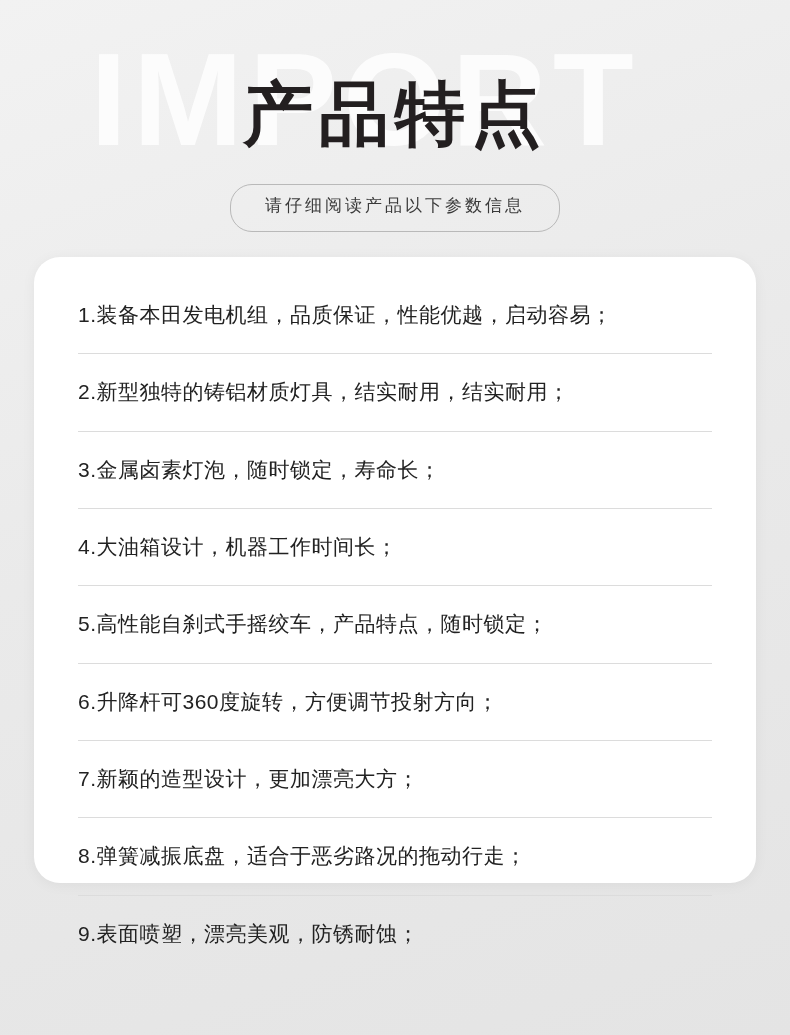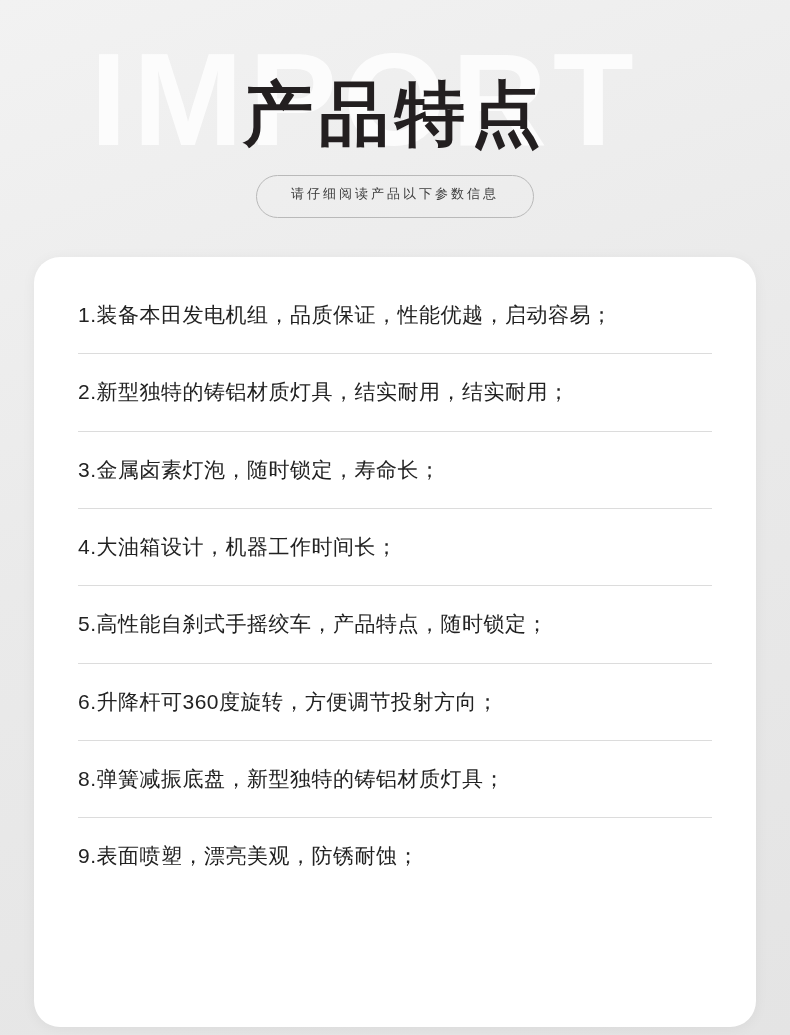--- a/index.html
+++ b/index.html
@@ -51,36 +51,36 @@
     font-weight: 700;
     color: #231f20;
     letter-spacing: 6px;
     line-height: 1.15;
     margin: 0;
   }
 
   .subtitle-pill {
     position: relative;
     display: inline-block;
-    margin-top: 20px;
+    margin-top: 29px;
     padding: 9px 34px 14px;
     border: 1px solid #b9b9b9;
     border-radius: 22px;
-    font-size: 13px;
+    font-size: 17px;
     letter-spacing: 3px;
     color: #3a3a3a;
     background: transparent;
   }
 
   .card {
     position: absolute;
     left: 34px;
     top: 257px;
     width: 722px;
-    height: 770px;
+    height: 626px;
     background: #ffffff;
     border-radius: 26px;
     box-shadow: 0 2px 14px rgba(0,0,0,0.05);
   }
 
   .feature-list {
     margin: 0;
     padding: 44px 44px 0 44px;
     list-style: none;
   }
@@ -135,21 +135,24 @@
       <li class="feature-item">
         <span class="idx">4.</span><span>大油箱设计，机器工作时间长；</span>
       </li>
       <li class="feature-item">
         <span class="idx">5.</span><span>高性能自刹式手摇绞车，产品特点，随时锁定；</span>
       </li>
       <li class="feature-item">
         <span class="idx">6.</span><span>升降杆可360度旋转，方便调节投射方向；</span>
       </li>
       <li class="feature-item">
-        <span class="idx">8.</span><span>弹簧减振底盘，新型独特的铸铝材质灯具；</span>
+        <span class="idx">7.</span><span>新颖的造型设计，更加漂亮大方；</span>
+      </li>
+      <li class="feature-item">
+        <span class="idx">8.</span><span>弹簧减振底盘，适合于恶劣路况的拖动行走；</span>
       </li>
       <li class="feature-item">
         <span class="idx">9.</span><span>表面喷塑，漂亮美观，防锈耐蚀；</span>
       </li>
     </ul>
   </div>
 
 </div>
 
 </body></html>

